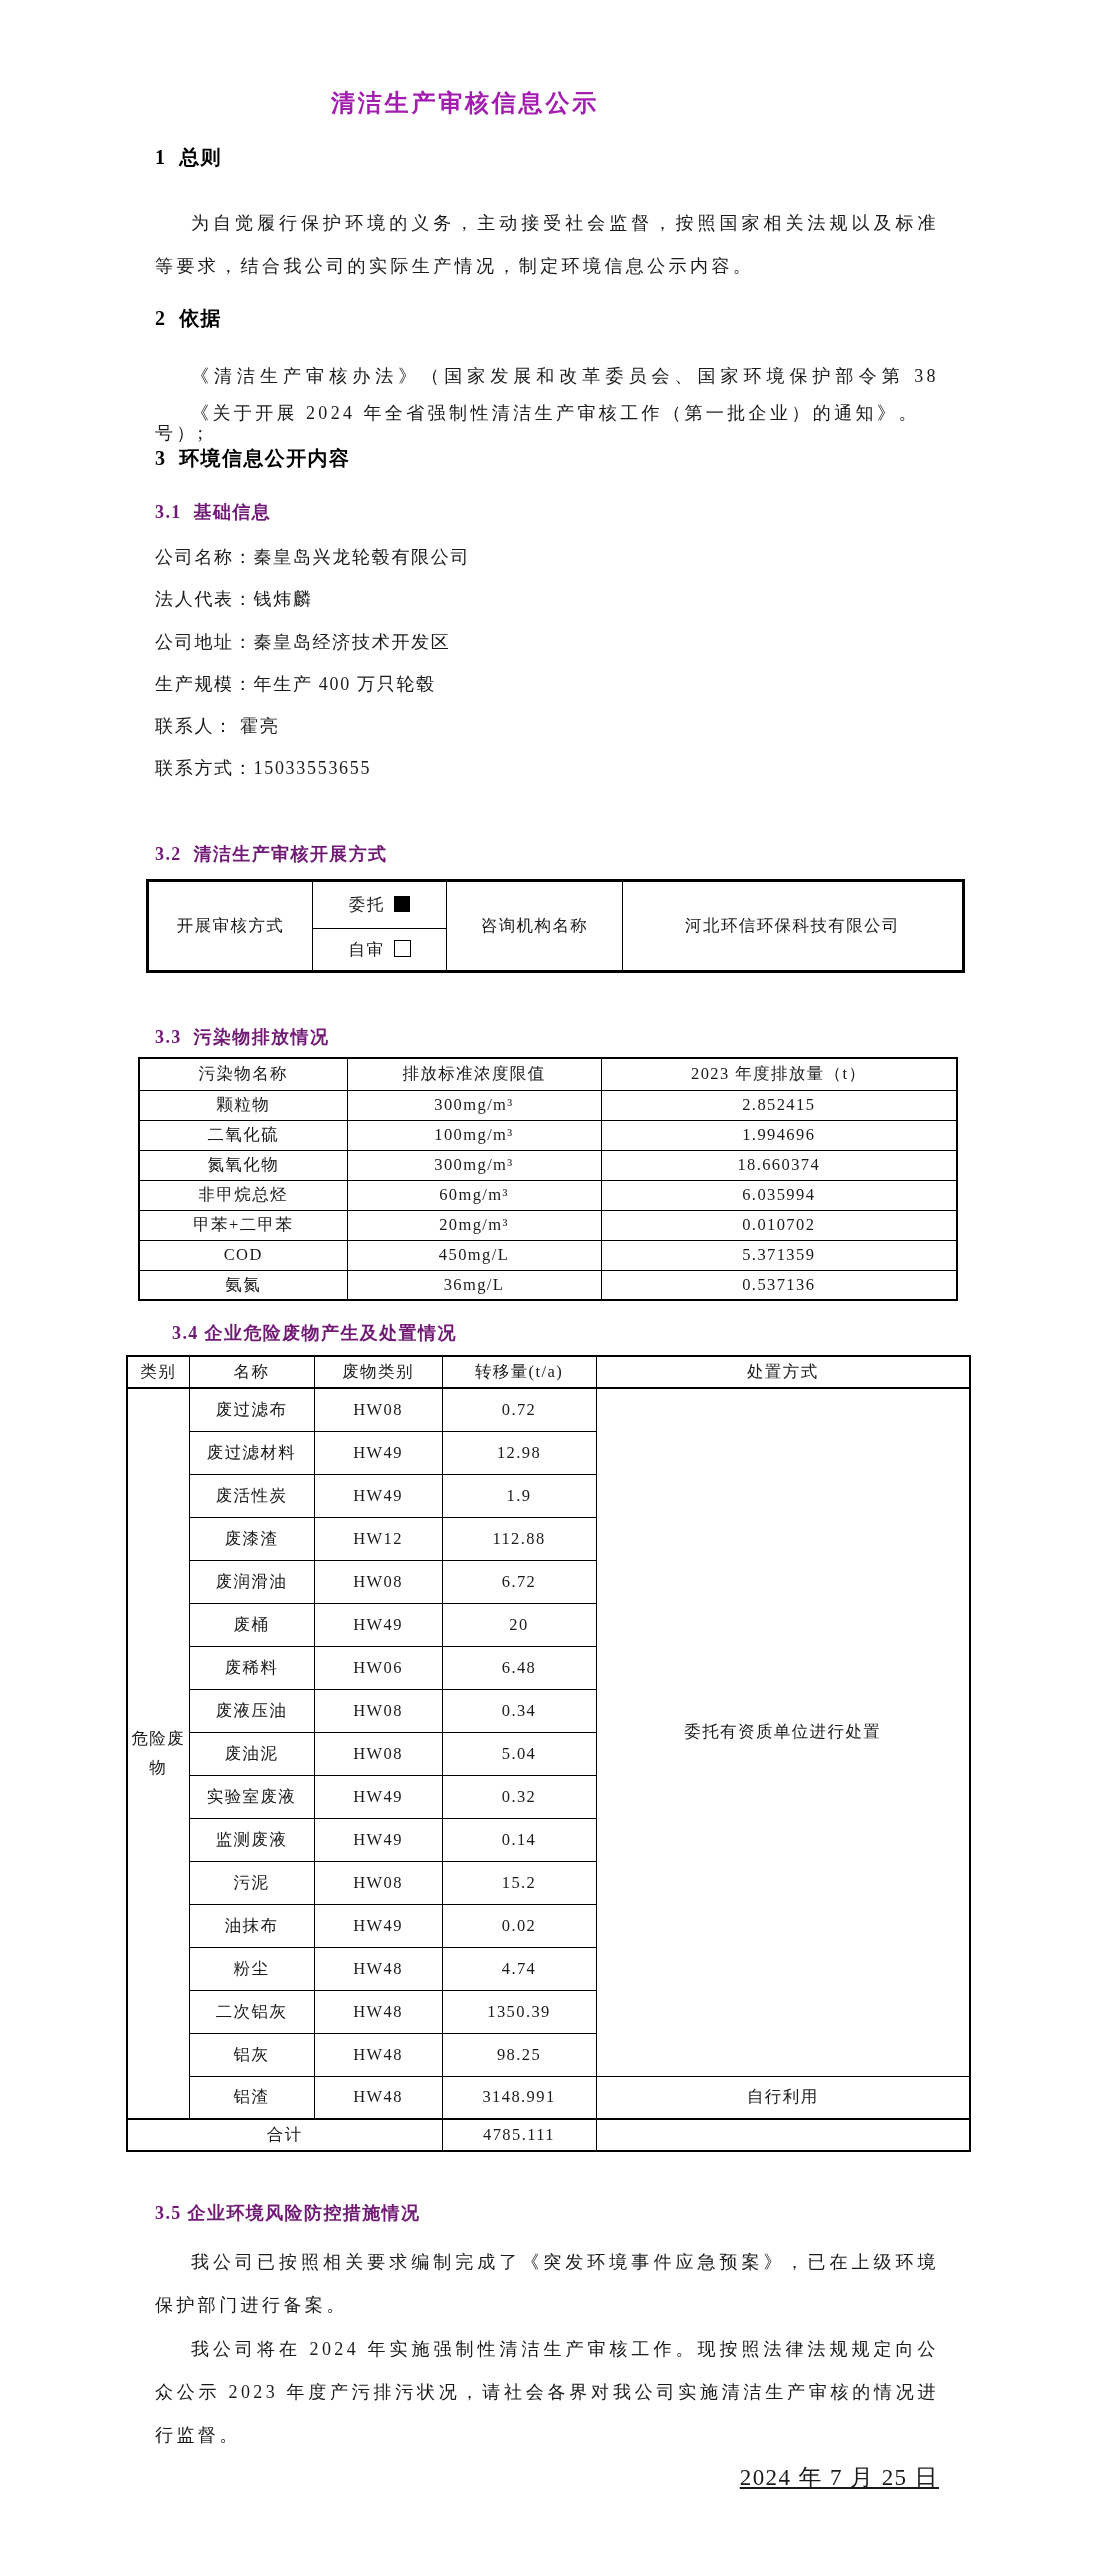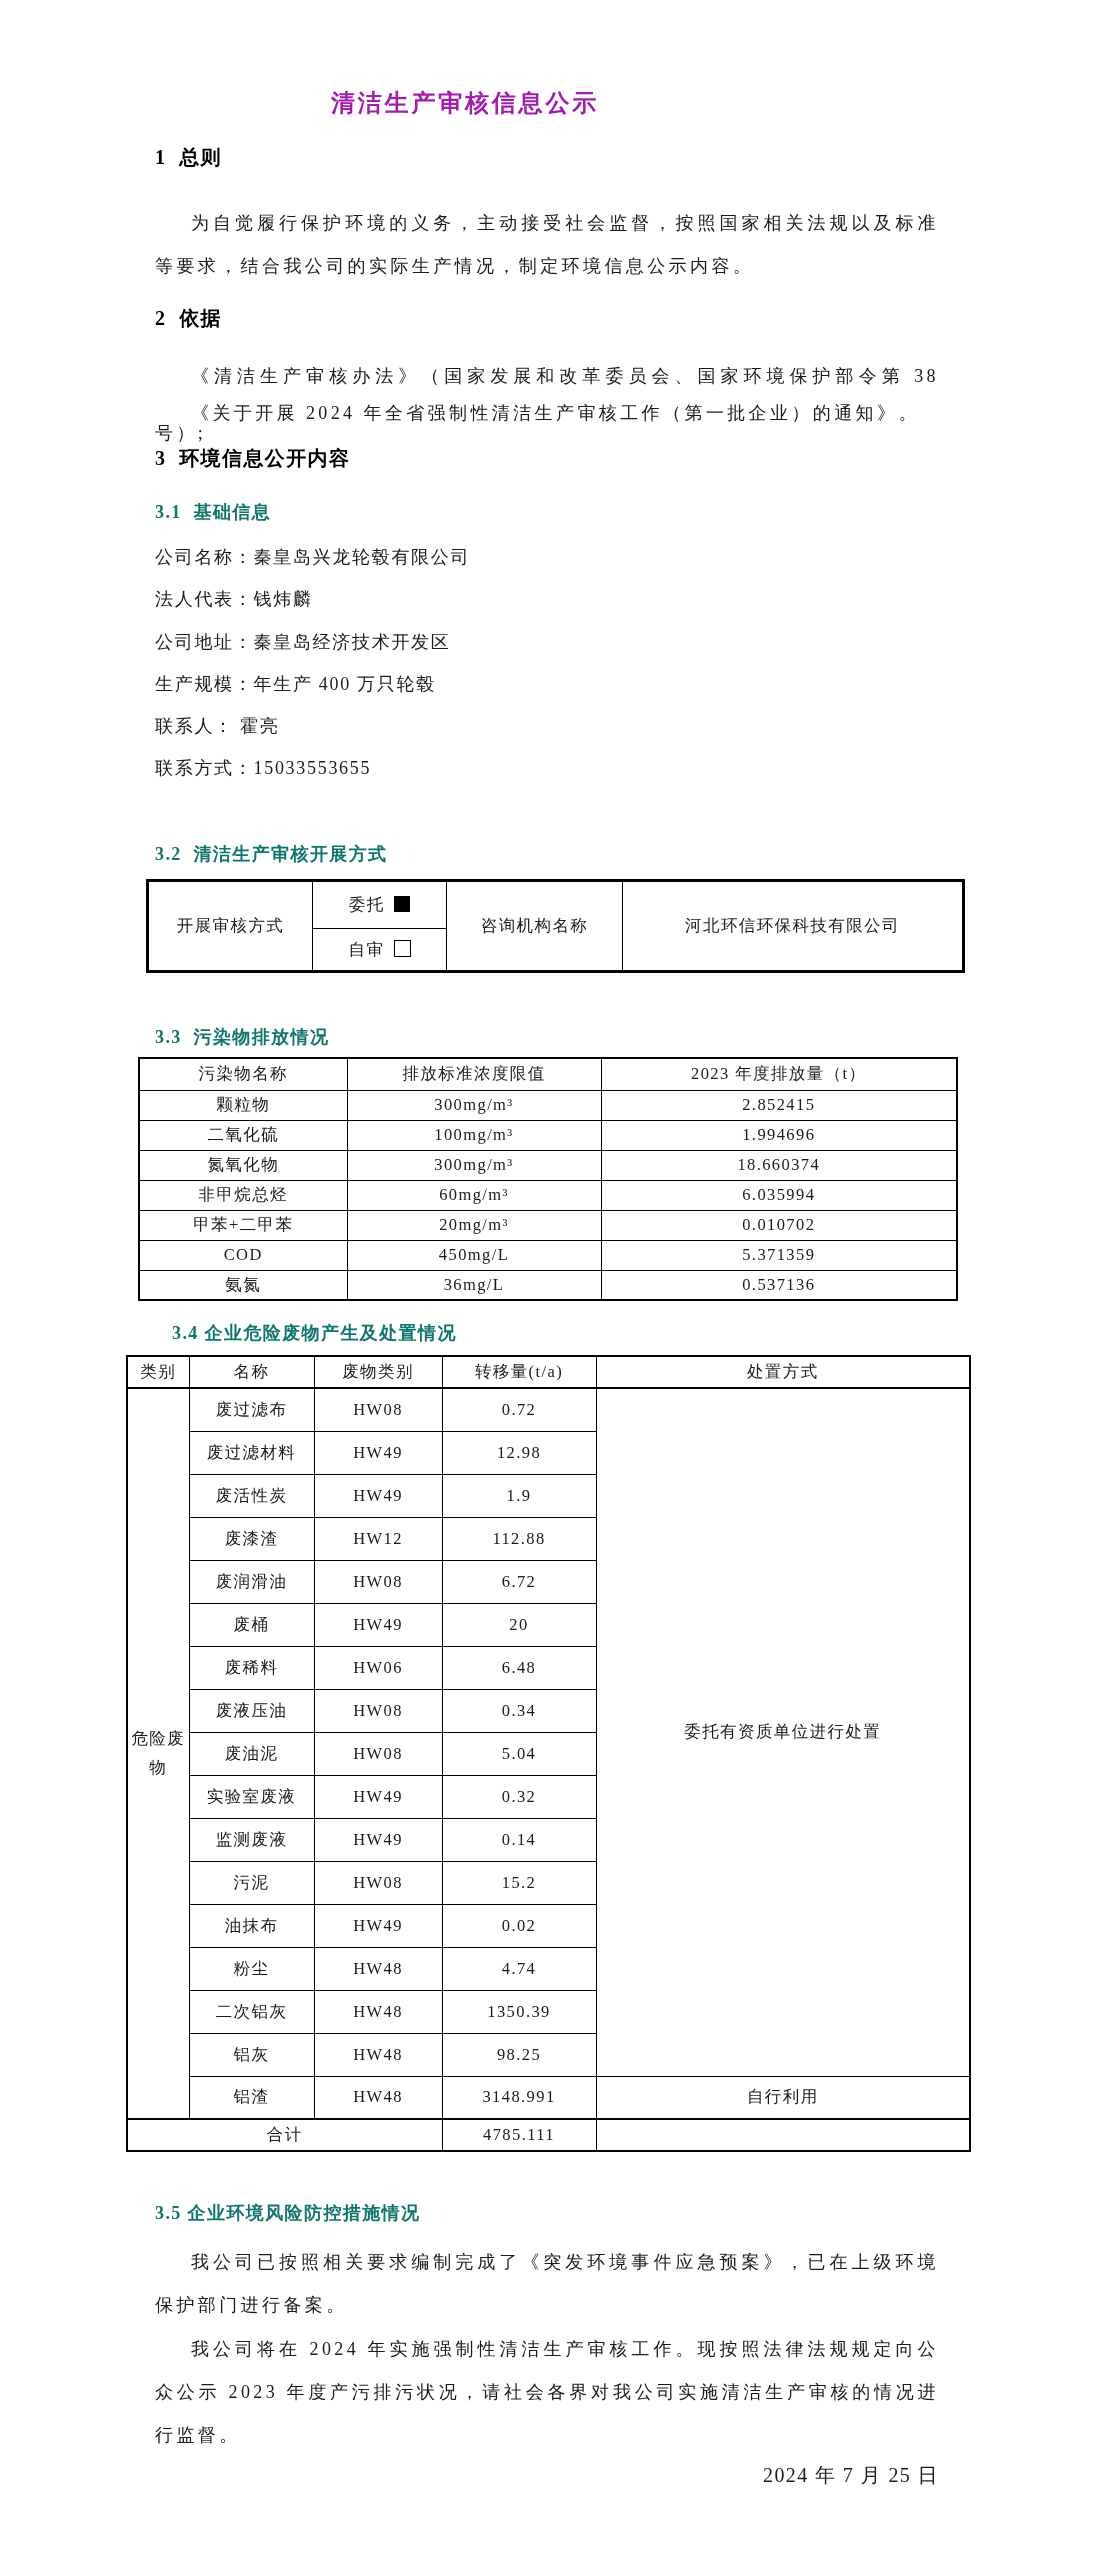--- a/index.html
+++ b/index.html
@@ -2,26 +2,26 @@
 <html style="font-size:11px"><head>
 <meta charset="utf-8">
 <style>
   html,body{margin:0;padding:0;background:#888;}
   .page{position:relative;width:1094px;height:2576px;background:#ffffff;margin:0 auto;
         font-family:"Liberation Serif","DejaVu Serif",serif;color:#1a1a1a;}
   .abs{position:absolute;}
   .title{top:87px;left:0;width:930px;text-align:center;font-size:24px;font-weight:bold;
          color:#a21caf;letter-spacing:2.8px;white-space:pre-wrap;}
   .h-main{font-size:20px;font-weight:bold;color:#000;white-space:pre-wrap;letter-spacing:1.4px;}
-  .h-sub{font-size:18px;font-weight:bold;color:#0f766e;white-space:pre-wrap;letter-spacing:1.4px;}
+  .h-sub{font-size:18px;font-weight:bold;color:#701a75;white-space:pre-wrap;letter-spacing:1.4px;}
   .para{width:784px;font-size:18px;line-height:43px;letter-spacing:3.4px;
         text-align:justify;text-indent:2em;margin:0;}
   .para2{line-height:43px;}
   .field{font-size:18px;letter-spacing:1.7px;white-space:pre-wrap;}
-  .date{font-size:20px;letter-spacing:1.4px;text-align:center;}
+  .date{font-size:23px;letter-spacing:1.4px;text-align:center;text-decoration:underline;}
   table{border-collapse:collapse;table-layout:fixed;}
   td{border:1.4px solid #000;text-align:center;vertical-align:middle;
      font-size:16.5px;letter-spacing:1.4px;padding:0;color:#1a1a1a;}
   
   .t32{width:816px;height:91px;border:3.4px solid #000;}
   .t32 td{border:1.4px solid #000;}
   
   .t33{width:818px;border:2.8px solid #000;}
   .t33 tr{height:30px;}
   .t33 tr.head{height:32px;}

